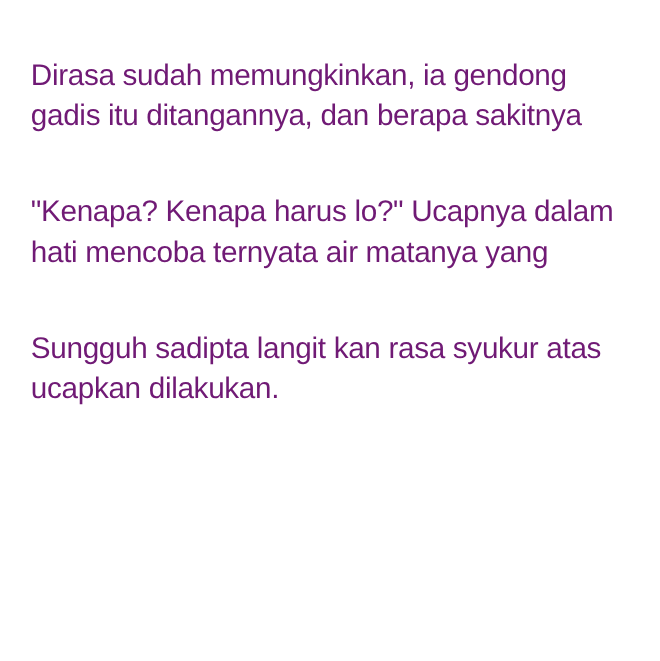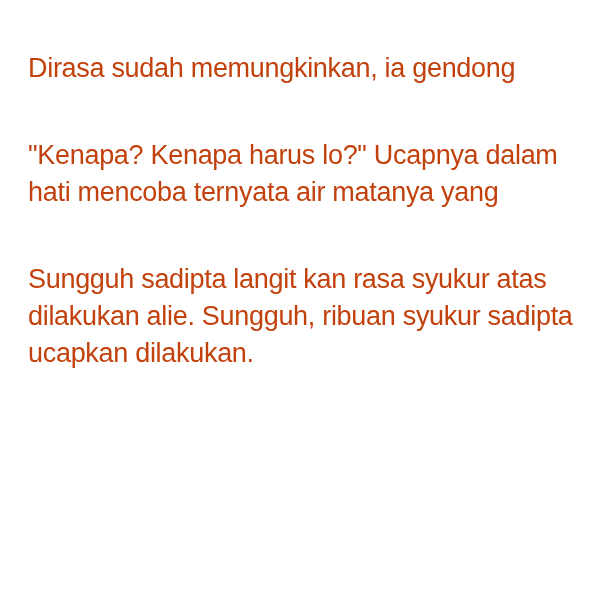--- a/index.html
+++ b/index.html
@@ -10,46 +10,46 @@
     background: #ffffff;
     overflow: hidden;
   }
   .page {
     box-sizing: border-box;
     width: 600px;
     height: 501px;
     background: #ffffff;
     padding: 50px 18px 0 28px;
     font-family: "Liberation Sans", "DejaVu Sans", sans-serif;
-    color: #c2410c;
+    color: #701a75;
     font-size: 27px;
     line-height: 37px;
     letter-spacing: -0.3px;
   }
   .para {
     margin: 0 0 50px 0;
     padding: 0;
   }
   .line {
     white-space: nowrap;
   }
 </style>
 </head>
 <body>
 
 <div class="page">
 
   <div class="para">
     <div class="line">Dirasa sudah memungkinkan, ia gendong</div>
+    <div class="line">gadis itu ditangannya, dan berapa sakitnya</div>
   </div>
 
   <div class="para">
     <div class="line">"Kenapa? Kenapa harus lo?" Ucapnya dalam</div>
     <div class="line">hati mencoba ternyata air matanya yang</div>
   </div>
 
   <div class="para">
     <div class="line">Sungguh sadipta langit kan rasa syukur atas</div>
-    <div class="line">dilakukan alie. Sungguh, ribuan syukur sadipta</div>
     <div class="line">ucapkan dilakukan.</div>
   </div>
 
 </div>
 
 </body></html>

